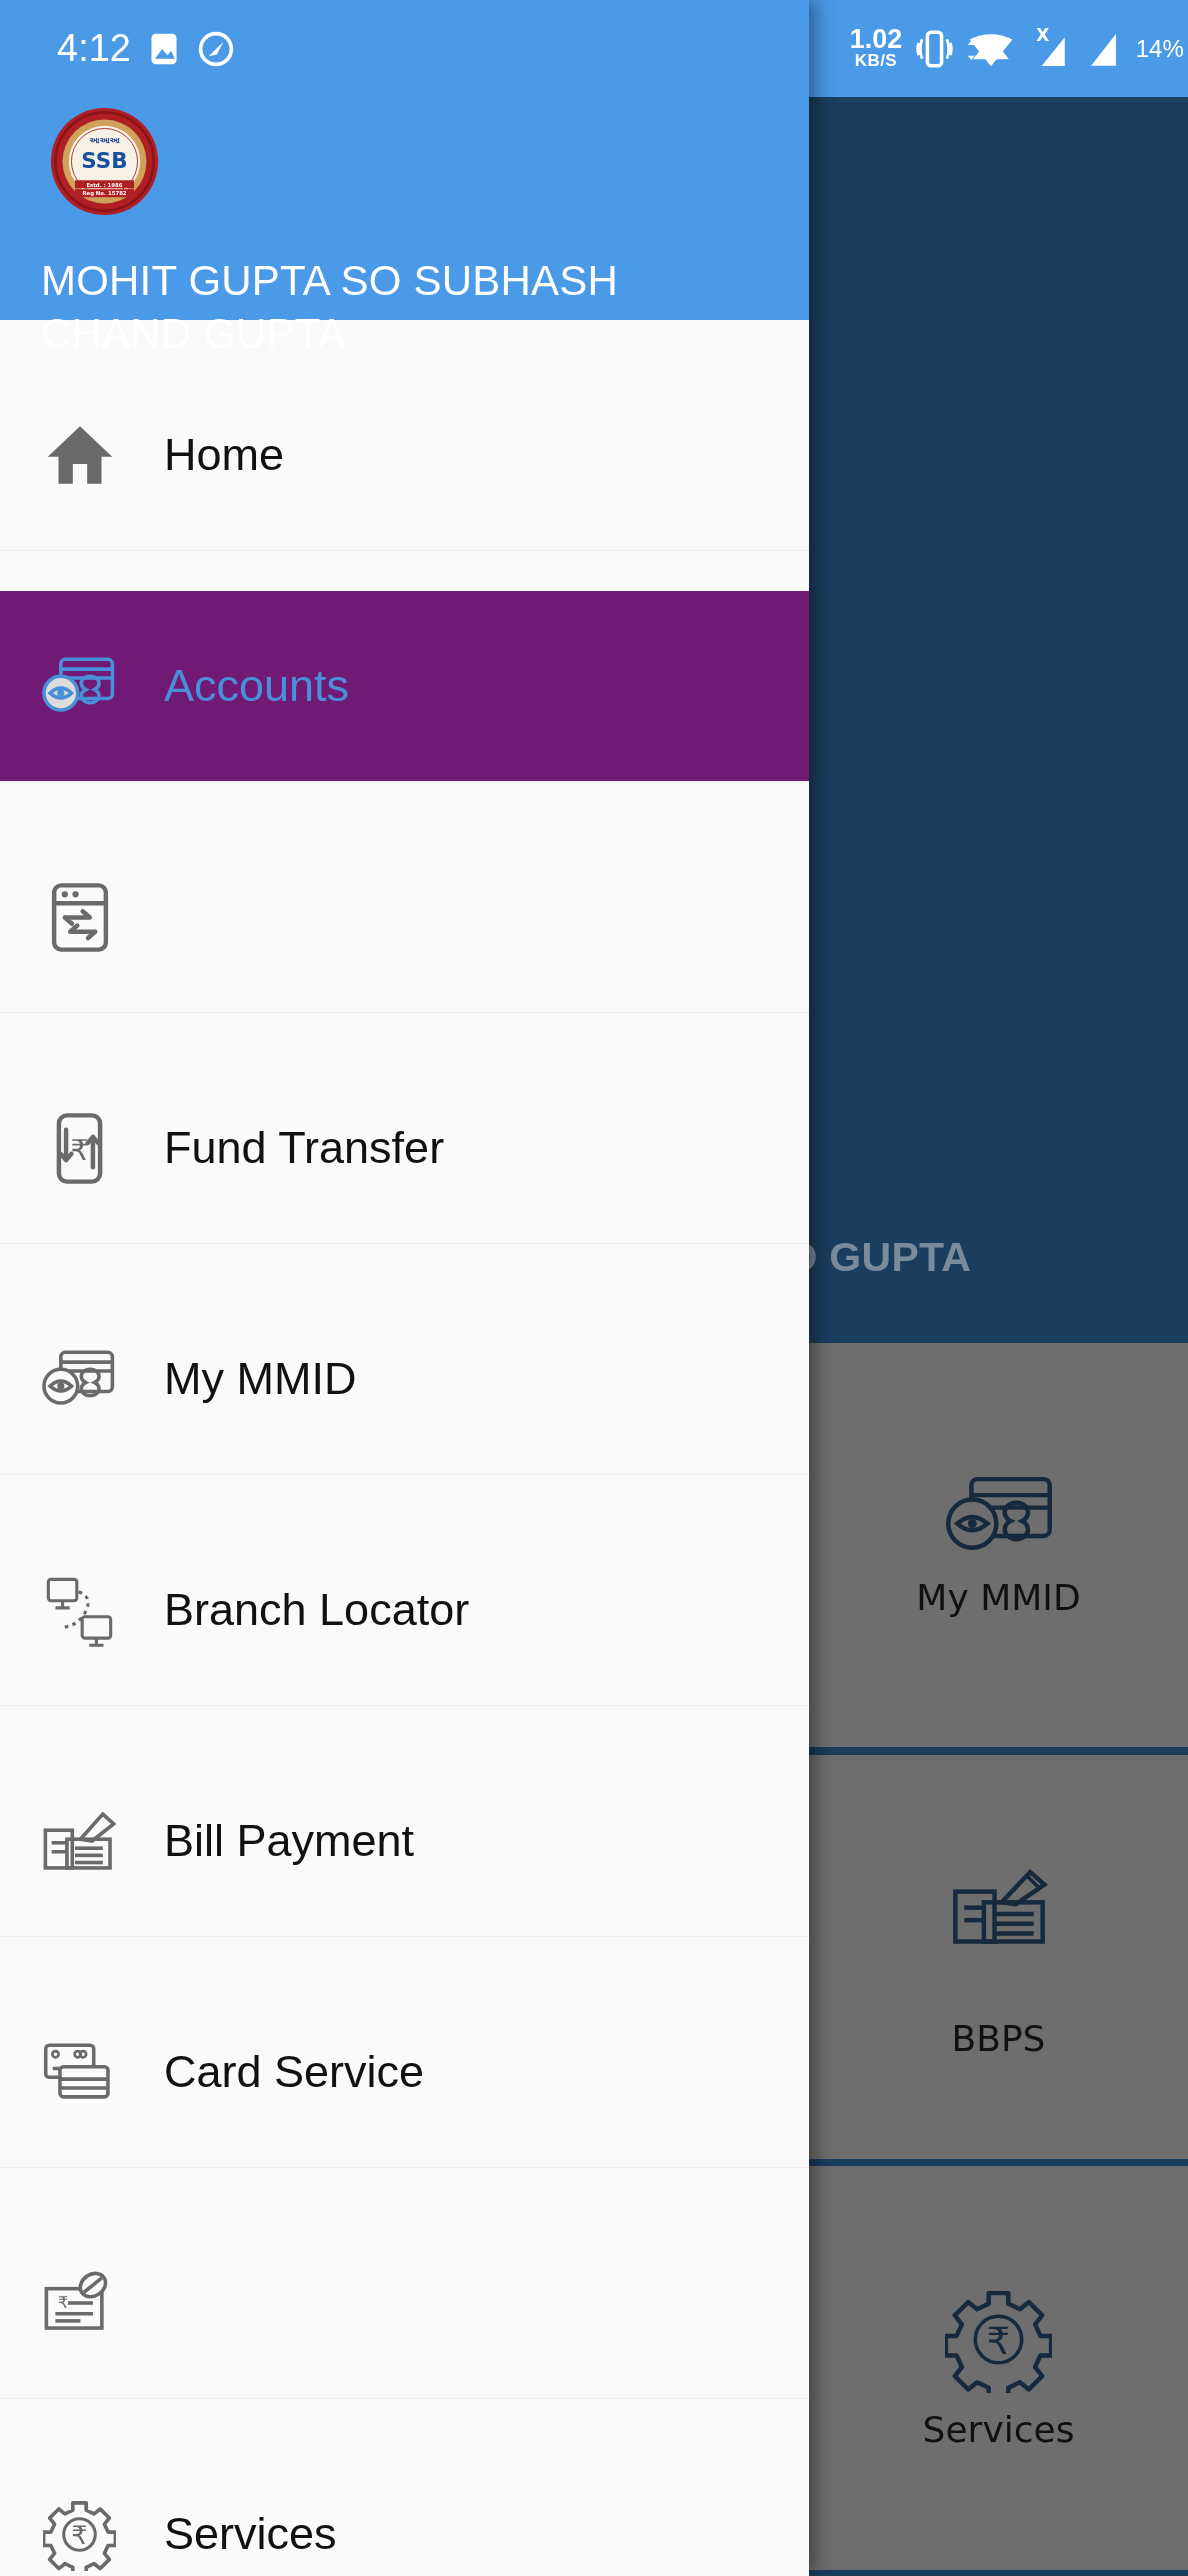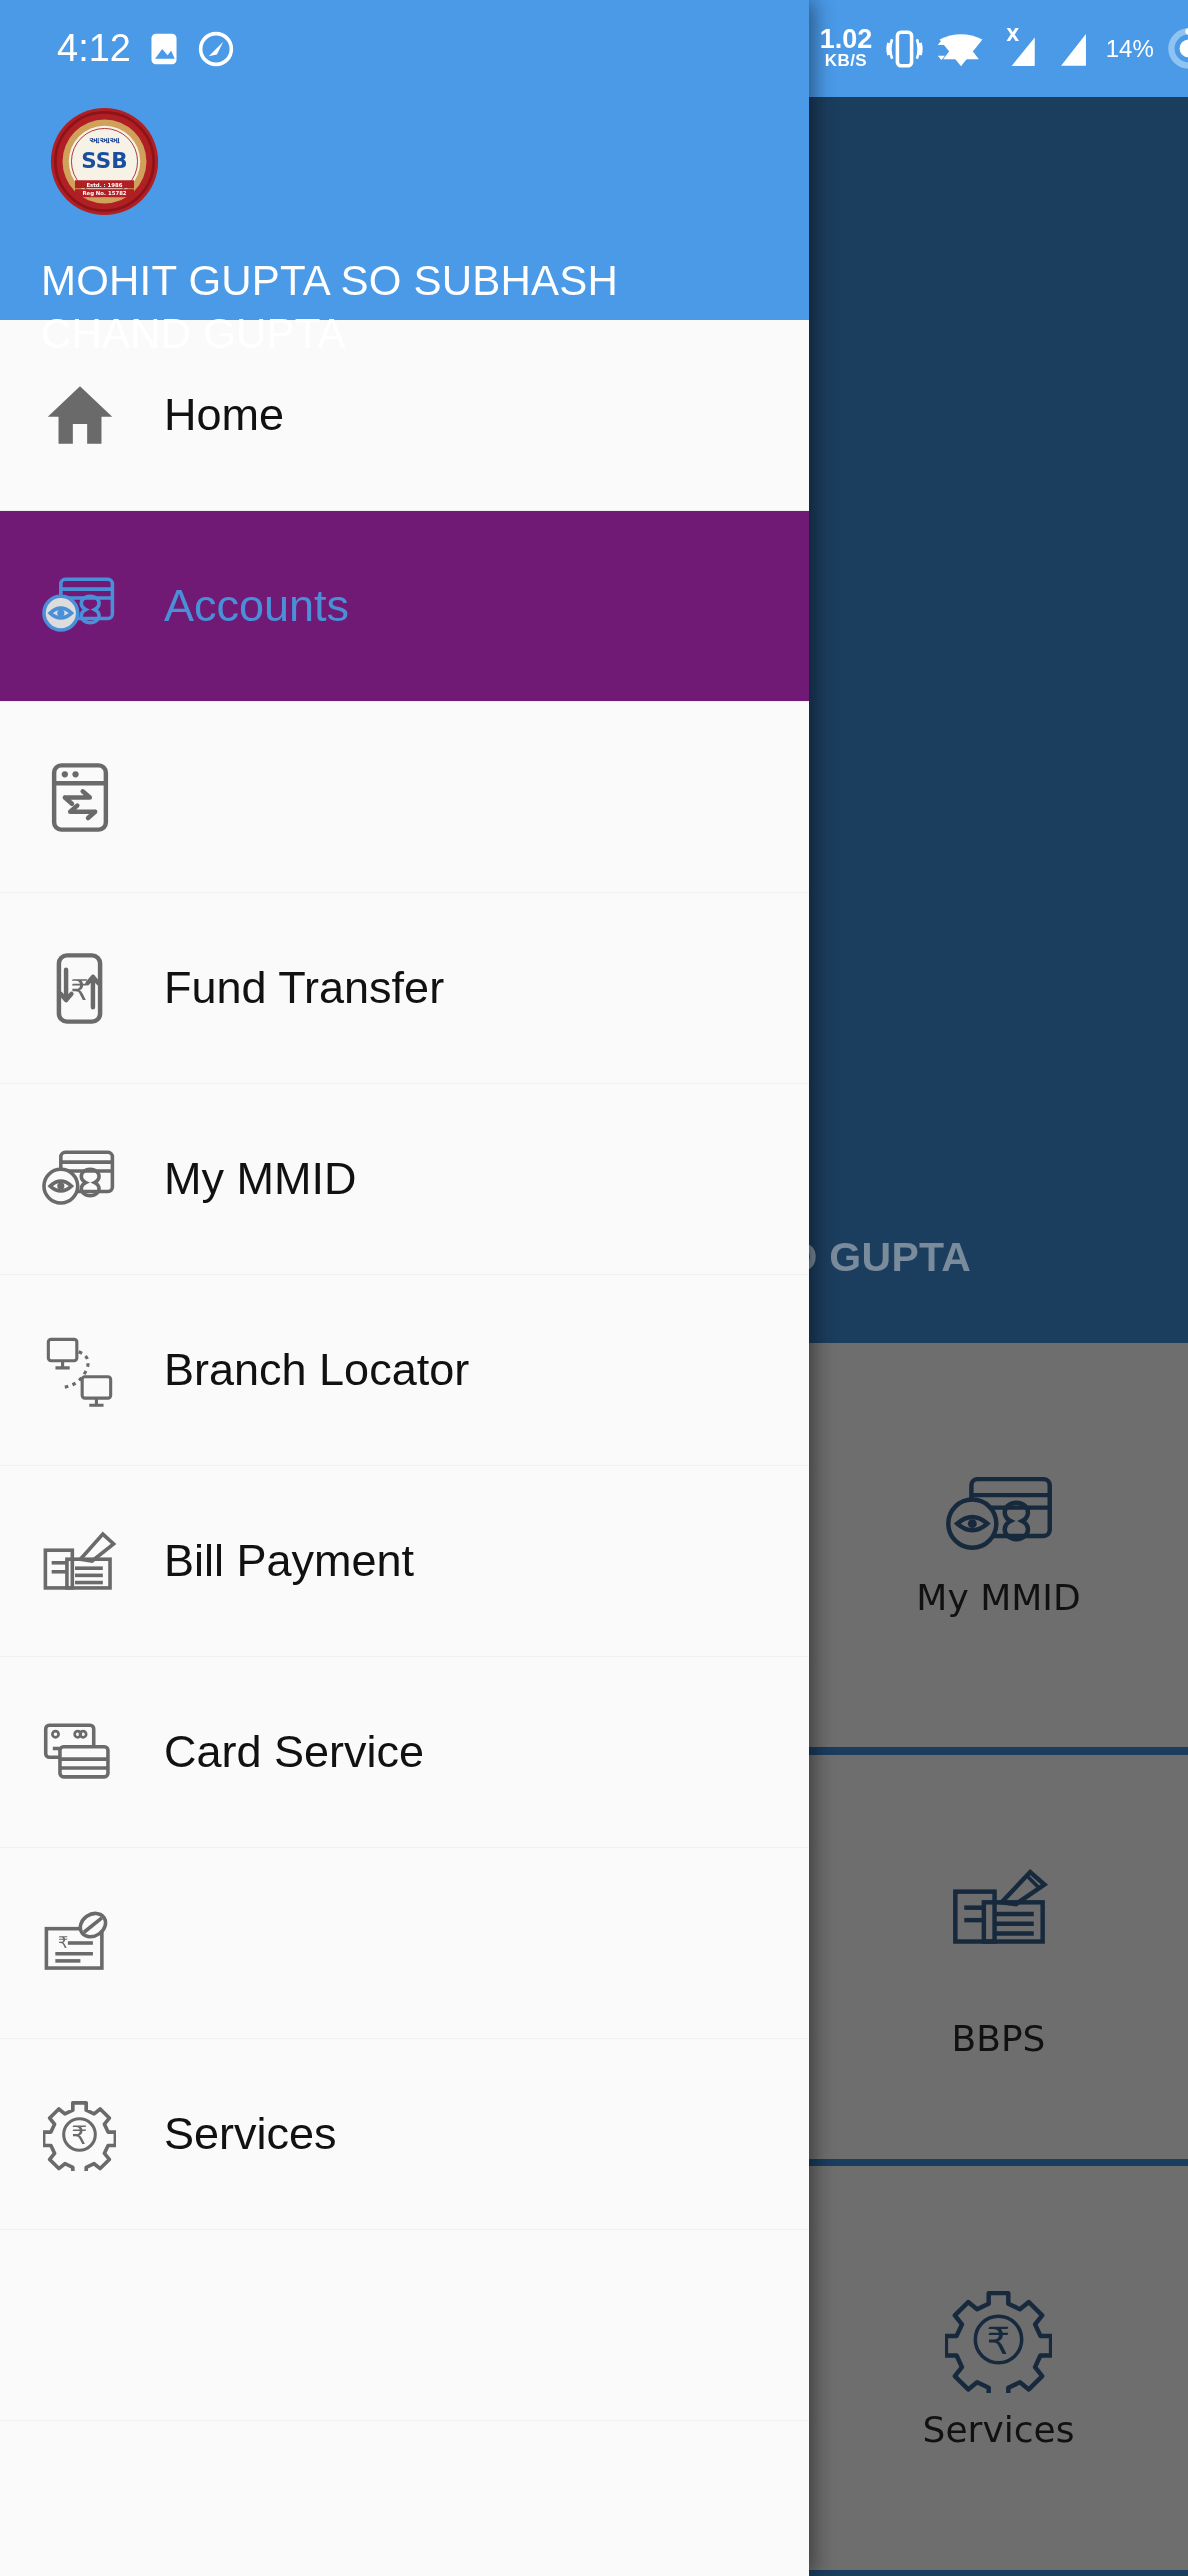--- a/index.html
+++ b/index.html
@@ -64,21 +64,21 @@
     margin-left:57px;
   }
   #sb-time{ font-size:38px; font-weight:400; letter-spacing:0px; }
   #sb-right{
     position:absolute; left:809px; top:0; height:97px;
     display:flex; align-items:center; gap:12.5px; width:379px;
     padding-left:10.7px;
   }
   #sb-speed{
     display:flex; flex-direction:column; align-items:center;
-    line-height:0.96; font-weight:700;
+    line-height:0.96; font-weight:700;margin-left:30px;
   }
   #sb-speed .spd-num{ font-size:27px; }
   #sb-speed .spd-unit{ font-size:17px; letter-spacing:0.4px; }
   #sb-batt-pct{ font-size:24px; font-weight:400; }
 
   
   #drawer-logo{
     position:absolute; left:50px; top:107px;
     width:109px; height:109px; border-radius:50%;
     overflow:hidden;
@@ -89,20 +89,21 @@
     font-weight:400; letter-spacing:0.2px;
   }
 
   
   #nav-list{ width:809px; }
   .nav-item{
     width:894px; height:191px;
     display:flex; align-items:center;
     background:#fafafa; cursor:pointer;
     border-bottom:0.9px solid #f0f0f0;
+    margin-top:40px;
   }
   .nav-item.active{ background:#701a75; }
   .nav-ico{
     width:79px; height:79px; margin-left:40px;
     display:flex; align-items:center; justify-content:center;
     flex:0 0 79px;
   }
   .nav-lbl{
     margin-left:45px; font-size:45px; color:#111;
     font-family:"Liberation Sans", sans-serif; font-weight:400;

